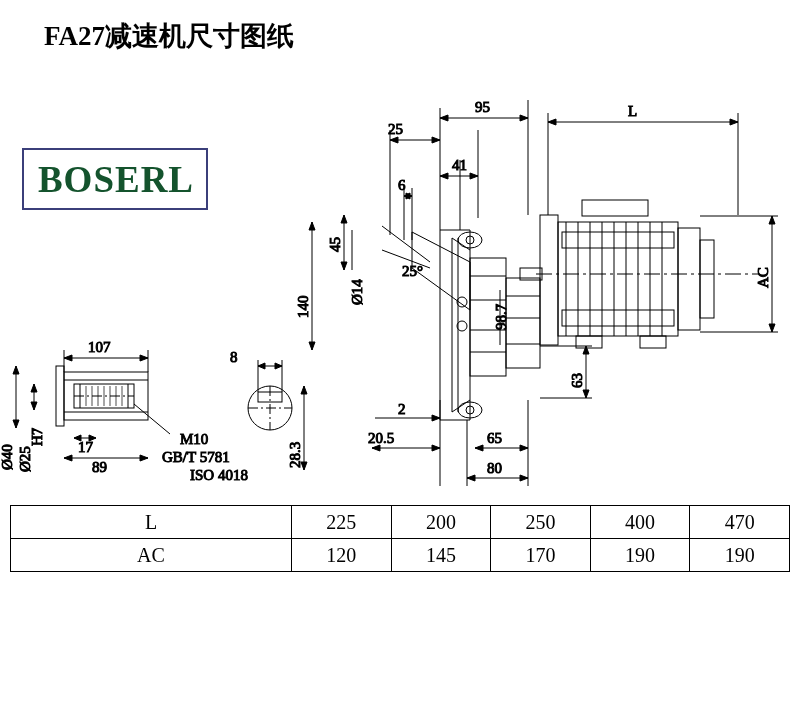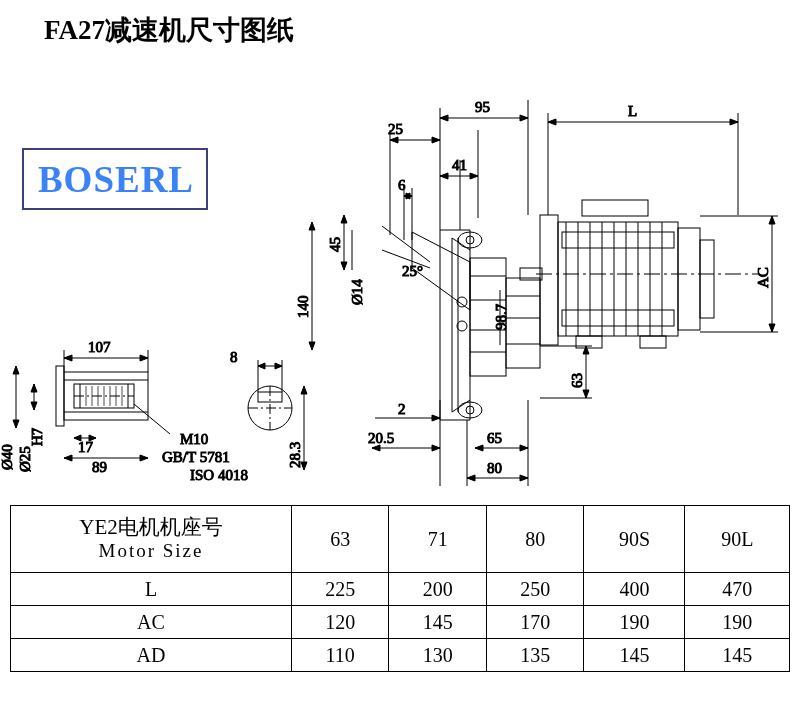--- a/index.html
+++ b/index.html
@@ -2,35 +2,35 @@
 <html><head>
 <meta charset="utf-8">
 <style>
   html,body{margin:0;padding:0;}
   body{
     width:800px;height:708px;background:#ffffff;
     font-family:"Liberation Serif", serif;
     color:#000;position:relative;overflow:hidden;
   }
   .title{
-    position:absolute;left:44px;top:12px;
+    position:absolute;left:44px;top:18px;
     font-size:27px;font-weight:bold;letter-spacing:0px;
     font-family:"Liberation Serif", serif;
     white-space:nowrap;
   }
   
   .logo-box{
     position:absolute;left:22px;top:148px;width:186px;height:62px;
     border:2px solid #3b3f7a;box-sizing:border-box;
   }
   .logo-text{
     position:absolute;left:30px;top:154px;width:172px;height:50px;
     display:flex;align-items:center;justify-content:center;
     font-family:"Liberation Serif", serif;
-    font-size:37px;font-weight:bold;color:#3b82f6;letter-spacing:1px;
+    font-size:37px;font-weight:bold;color:#14532d;letter-spacing:1px;
     white-space:nowrap;
   }
   
   svg.draw{position:absolute;left:0;top:0;width:800px;height:708px;}
   svg.draw text{font-family:"Liberation Serif", serif;font-size:15px;fill:#000;}
   
   .spec-table{
     position:absolute;left:10px;top:505px;width:780px;
     border-collapse:collapse;
     font-family:"Liberation Serif", serif;
@@ -242,49 +242,30 @@
 
     <line x1="304" y1="386" x2="304" y2="470"></line>
     <path d="M304 386 l-3 8 h6 z" fill="#000"></path>
     <path d="M304 470 l-3 -8 h6 z" fill="#000"></path>
     <text x="300" y="468" transform="rotate(-90 300 468)">28.3</text>
   </g>
 </svg>
 
 <table class="spec-table">
   <tbody>
-    <tr class="head">
-      <td class="lab">
-        <span class="head-cn">YE2电机机座号</span>
-        <span class="head-en">Motor Size</span>
-      </td>
-      <td>63</td>
-      <td>71</td>
-      <td>80</td>
-      <td>90S</td>
-      <td>90L</td>
-    </tr>
     <tr>
       <td class="lab">L</td>
       <td>225</td>
       <td>200</td>
       <td>250</td>
       <td>400</td>
       <td>470</td>
     </tr>
     <tr>
       <td class="lab">AC</td>
       <td>120</td>
       <td>145</td>
       <td>170</td>
       <td>190</td>
       <td>190</td>
     </tr>
-    <tr>
-      <td class="lab">AD</td>
-      <td>110</td>
-      <td>130</td>
-      <td>135</td>
-      <td>145</td>
-      <td>145</td>
-    </tr>
   </tbody>
 </table>
 
 </body></html>

